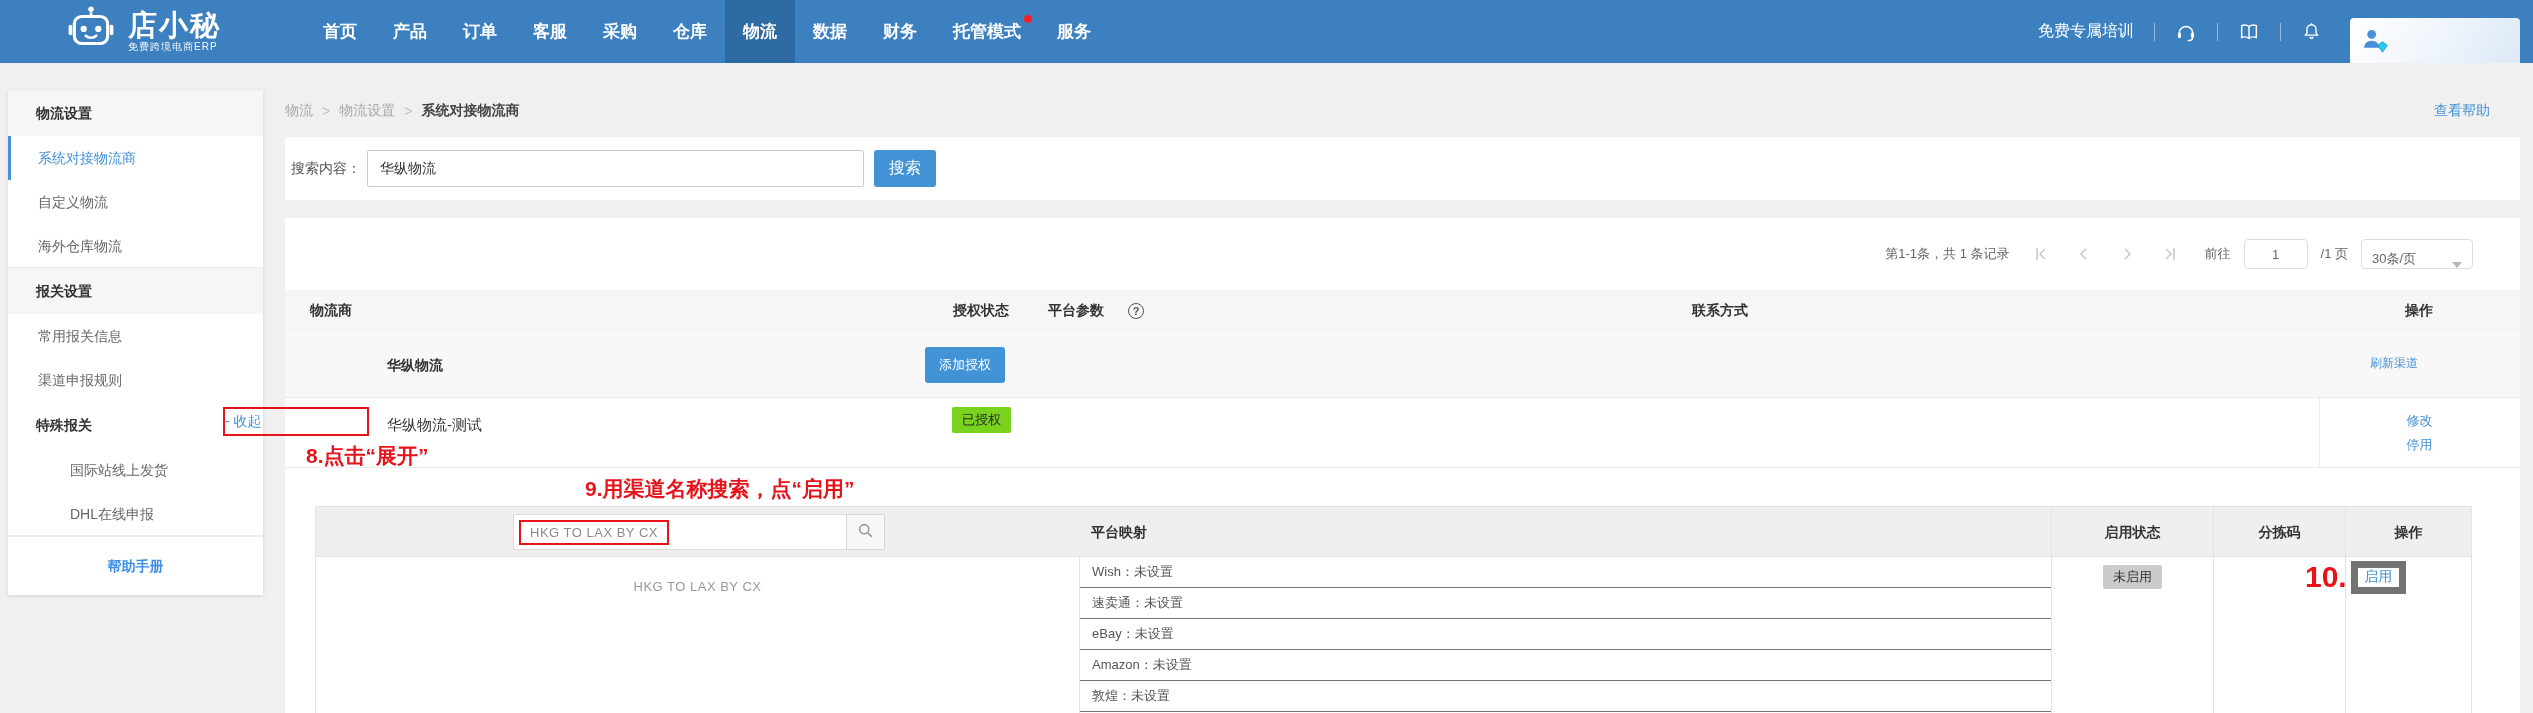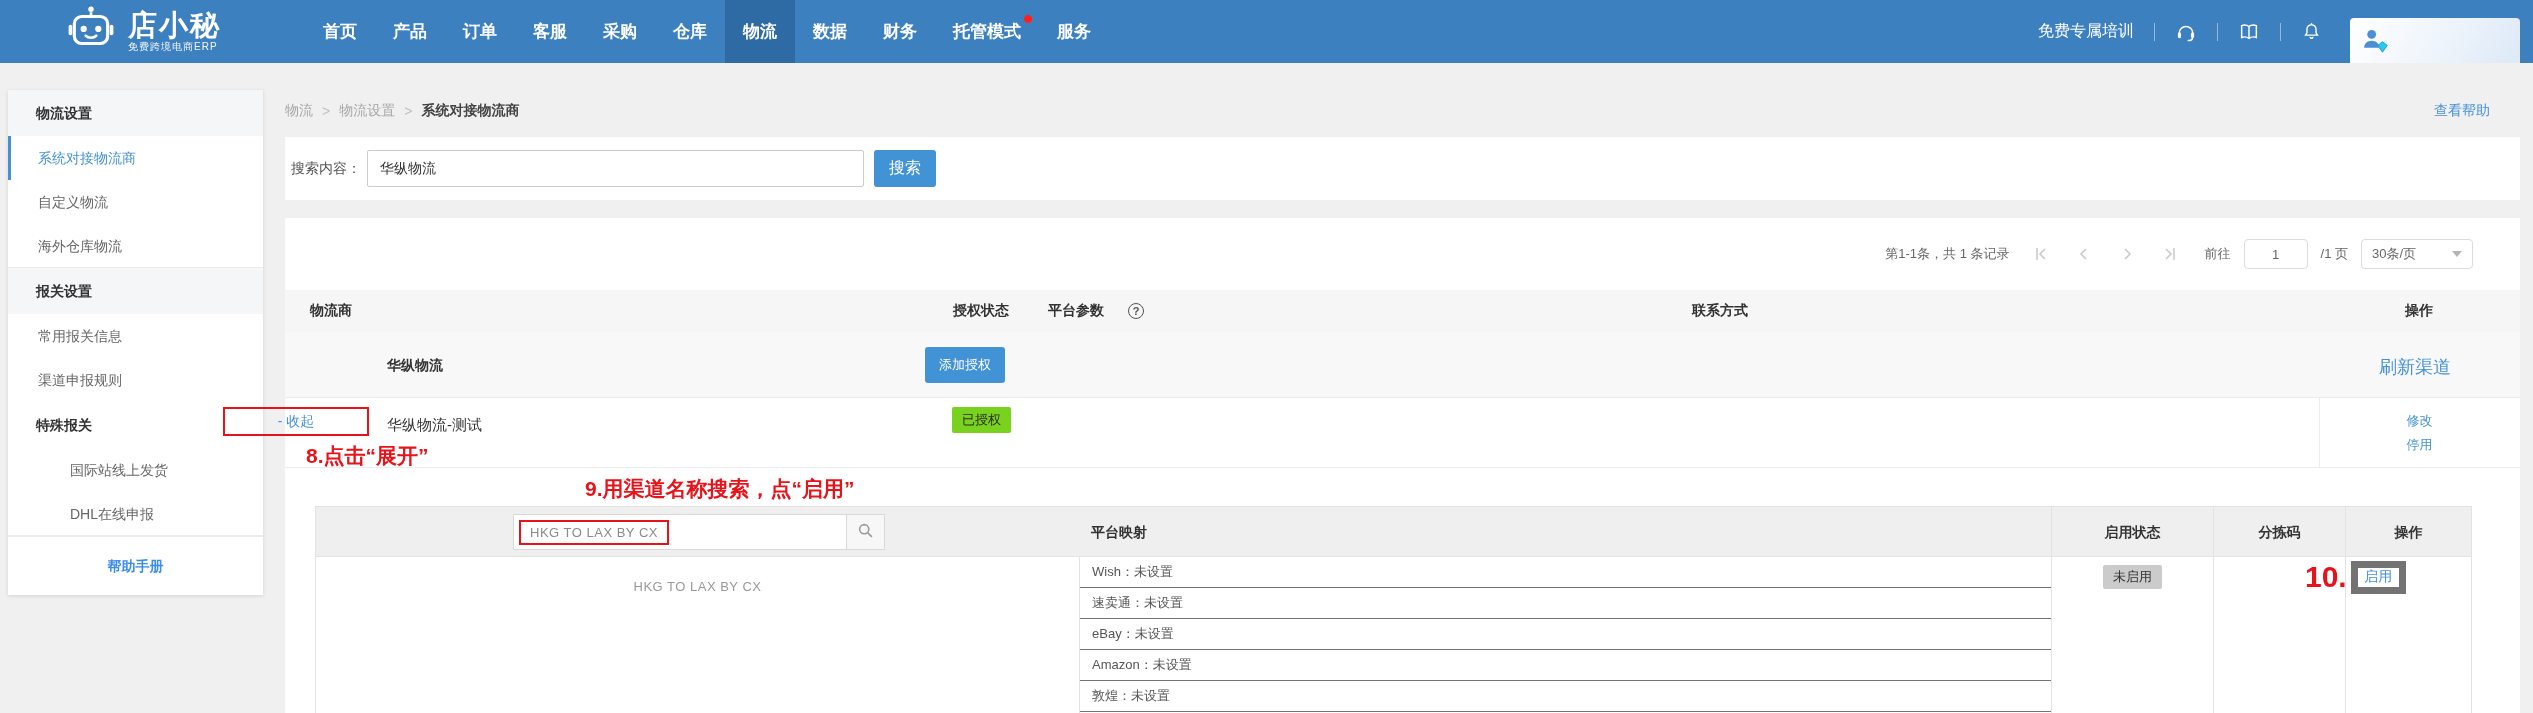--- a/index.html
+++ b/index.html
@@ -52,40 +52,40 @@
   .search-btn{width:62px;height:37px;margin-left:10px;}
 
   .table-card{margin-top:18px;height:498px;position:relative;}
   
   .pager{height:52px;display:flex;align-items:center;justify-content:flex-end;padding:20px 47px 0 0;gap:13px;font-size:13px;color:#666;}
   .pg-summary{margin-right:10px;color:#666;}
   .pg-arrows{display:flex;align-items:center;gap:27px;margin-right:14px;}
   .pg-ico{cursor:pointer;display:flex;}
   .pg-input{width:64px;height:30px;border:1px solid #ddd;border-radius:4px;text-align:center;font-size:13px;color:#666;
     font-family:"Liberation Sans","DejaVu Sans",sans-serif;}
-  .pg-select{width:112px;height:30px;border:1px solid #ddd;border-radius:4px;display:flex;align-items:center;justify-content:space-between;
+  .pg-select{width:112px;height:30px;border:1px solid #ddd;border-radius:4px;display:flex;align-items:flex-end;justify-content:space-between;
     padding:0 10px;color:#666;cursor:pointer;background:#fff;}
   .caret{width:0;height:0;border-left:5px solid transparent;border-right:5px solid transparent;border-top:6px solid #b5b5b5;}
 
   
   .thead{margin-top:20px;display:flex;height:42px;align-items:center;background:#f6f6f6;font-size:14px;font-weight:700;color:#333;}
   .th1{width:668px;padding-left:25px;}
   .th2{width:95px;}
   .th3{width:644px;display:flex;align-items:center;gap:24px;}
   .th4{width:627px;}
   .th5{width:200px;text-align:center;}
   .qmark{display:inline-flex;width:16px;height:16px;border:1px solid #555;border-radius:50%;font-size:11px;font-weight:700;
     align-items:center;justify-content:center;color:#555;}
   .row1{position:relative;height:66px;background:#f8f8f8;border-bottom:1px solid #ececec;}
   .provider-name{position:absolute;left:102px;top:0;line-height:66px;font-size:14px;font-weight:700;color:#333;}
   .add-auth{position:absolute;left:640px;top:15px;width:80px;height:36px;font-size:13px;}
-  .refresh-link{position:absolute;left:2085px;top:23px;font-size:18px;color:#4491d6;cursor:pointer;margin-left:9px;}
+  .refresh-link{position:absolute;left:2085px;top:23px;font-size:12px;color:#4491d6;cursor:pointer;}
   .row2{position:relative;height:70px;border-bottom:1px solid #ececec;background:#fff;}
   .collapse-box{position:absolute;left:-62px;top:9px;width:146px;height:29px;border:2px solid #e7131a;
-    display:flex;align-items:center;justify-content:center;}
+    display:flex;align-items:center;}
   .collapse-box span{color:#4491d6;font-size:14px;cursor:pointer;}
   .channel-name{position:absolute;left:102px;top:18px;font-size:15px;color:#333;}
   .badge-green{position:absolute;left:667px;top:9px;background:#79d21e;color:#2b2b2b;font-size:13px;padding:4px 10px;border-radius:2px;}
   .action-cell{position:absolute;left:2034px;top:0;width:200px;height:70px;border-left:1px solid #ececec;
     display:flex;flex-direction:column;align-items:center;justify-content:center;gap:6px;font-size:13px;}
   .action-cell span{color:#4491d6;cursor:pointer;}
   .ann{position:absolute;color:#e7131a;font-weight:600;font-size:21px;white-space:nowrap;}
   .ann8{left:21px;top:224px;}
   .ann9{left:300px;top:257px;}
 

